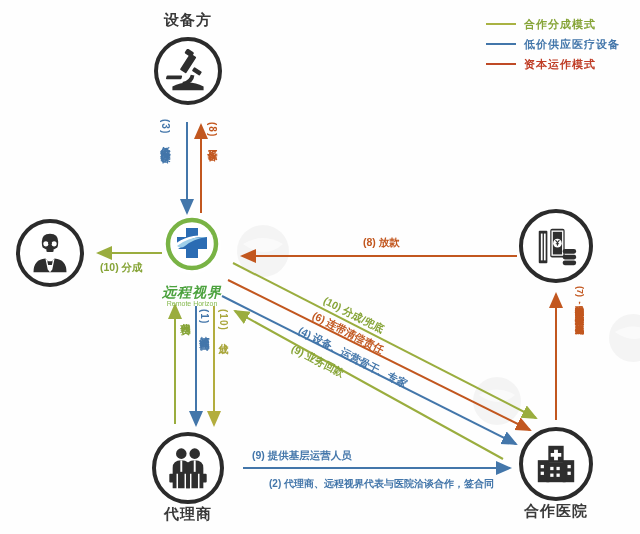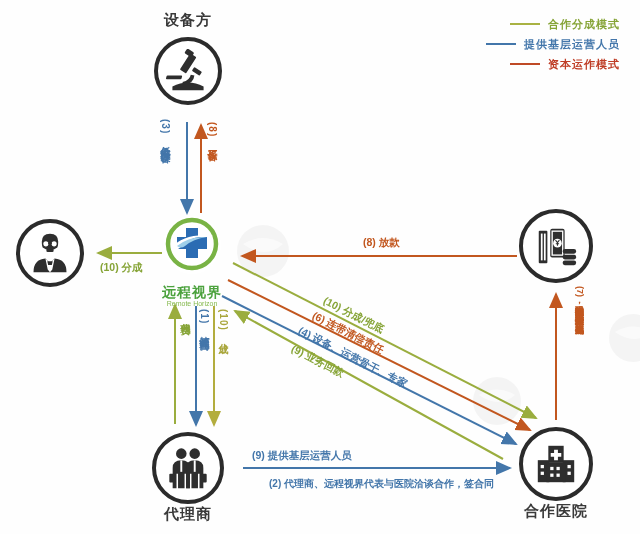--- a/index.html
+++ b/index.html
@@ -13,25 +13,25 @@
   .elabel{position:absolute;z-index:2;font-size:10.5px;white-space:nowrap;font-weight:bold;}
   .vert{writing-mode:vertical-rl;letter-spacing:1px;}
   .vlr{writing-mode:vertical-lr;}
   .diag{transform-origin:0 0;transform:rotate(27deg);}
   .c-green{color:#86a437;}
   .c-yellow{color:#a9a63c;}
   .c-blue{color:#4376aa;}
   .c-orange{color:#c2571f;}
   .c-red{color:#bf3d26;}
   #legend{position:absolute;left:486px;top:14px;z-index:4;}
-  .legend-row{display:flex;align-items:center;height:20px;justify-content:flex-end;}
+  .legend-row{display:flex;align-items:center;height:20px;}
   .legend-line{width:30px;height:2px;margin-right:8px;}
   .legend-label{font-size:11px;font-weight:bold;letter-spacing:1px;}
   .logo-cn{position:absolute;z-index:4;font-size:14px;font-weight:bold;color:#4ca23e;
-           text-align:center;letter-spacing:1px;}
+           text-align:center;letter-spacing:1px;font-style:italic;}
   .logo-en{position:absolute;z-index:4;font-size:7px;color:#85b94e;text-align:center;}
 </style>
 </head>
 <body>
 
 <div id="stage">
 
   <svg class="canvas" width="640" height="534" viewBox="0 0 640 534">
     <defs>
       <marker id="ar-g" markerWidth="9" markerHeight="8" refX="7" refY="3.5" orient="auto">
@@ -78,21 +78,21 @@
     <line x1="556" y1="420" x2="556" y2="294" stroke="#c2571f" stroke-width="2" marker-end="url(#ar-o)"></line>
   </svg>
 
   <div id="legend">
     <div class="legend-row">
       <span class="legend-line" style="background:#a9b243"></span>
       <span class="legend-label c-green">合作分成模式</span>
     </div>
     <div class="legend-row">
       <span class="legend-line" style="background:#4376aa"></span>
-      <span class="legend-label c-blue">提供基层运营人员</span>
+      <span class="legend-label c-blue">低价供应医疗设备</span>
     </div>
     <div class="legend-row">
       <span class="legend-line" style="background:#bf4a26"></span>
       <span class="legend-label c-red">资本运作模式</span>
     </div>
   </div>
 
   <div class="node-label" style="left:138px;top:11px;width:100px;">设备方</div>
   <div class="node" style="left:154px;top:37px;width:68px;height:68px;">
     <svg width="44" height="44" viewBox="0 0 48 48">

